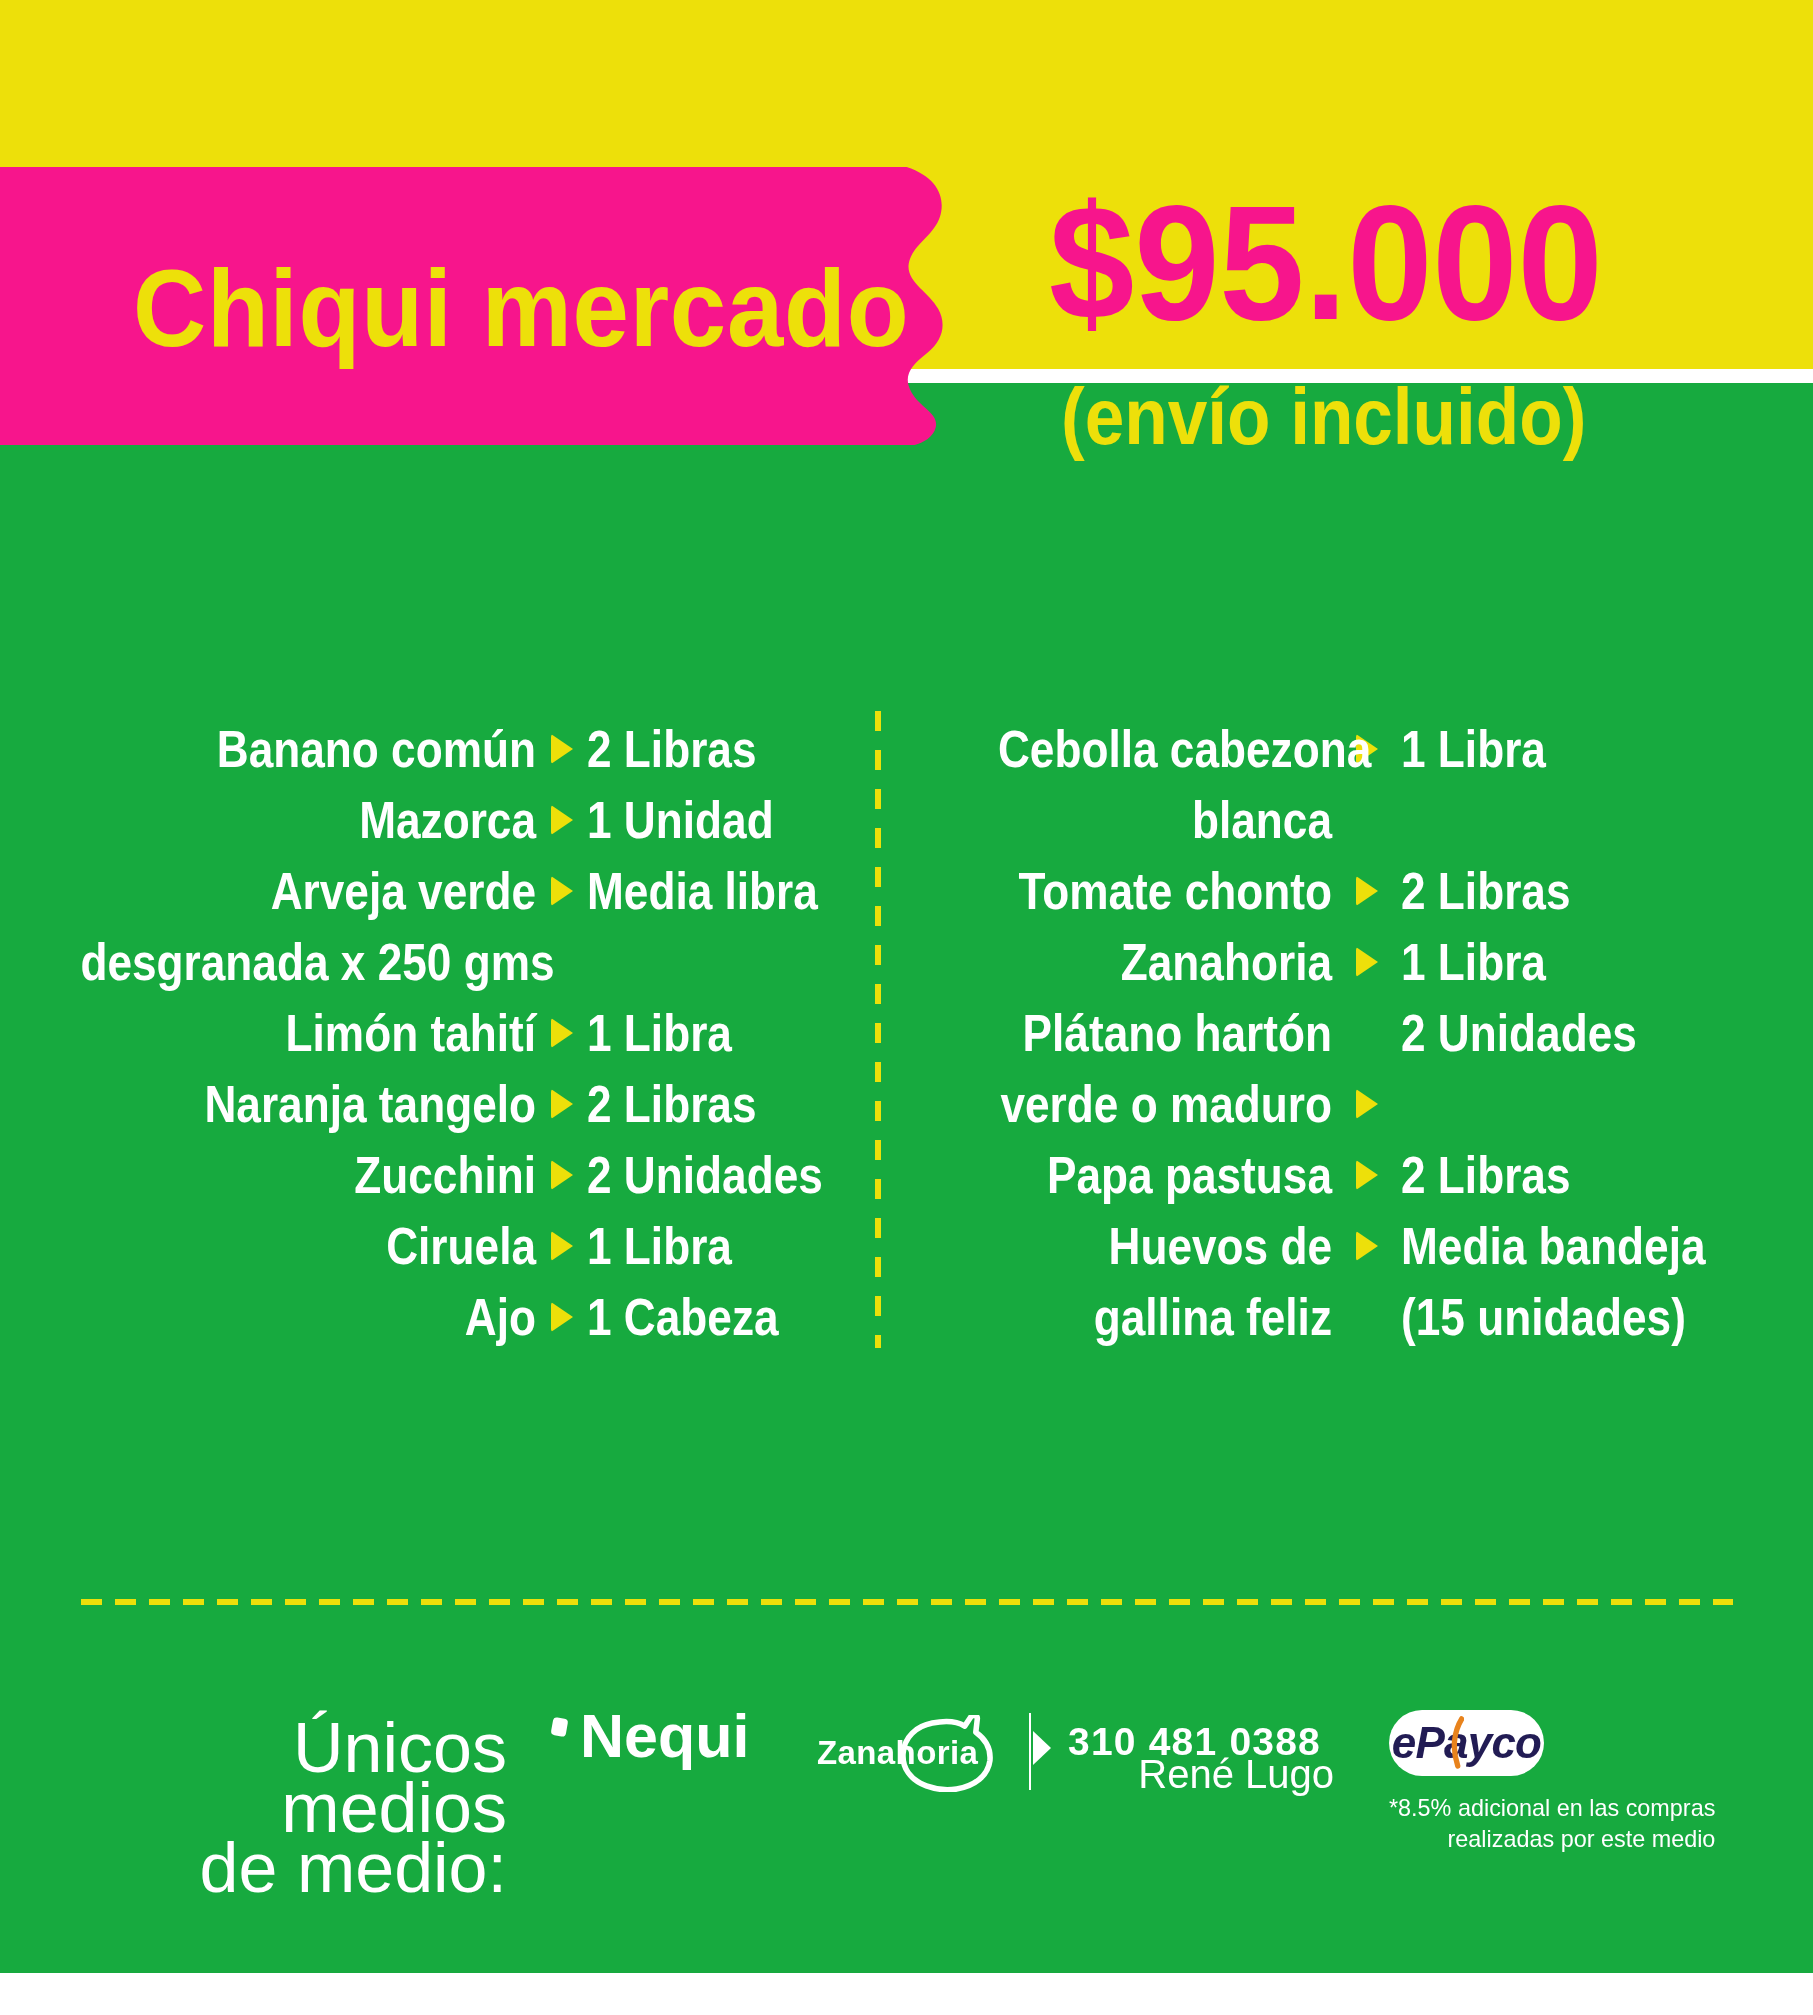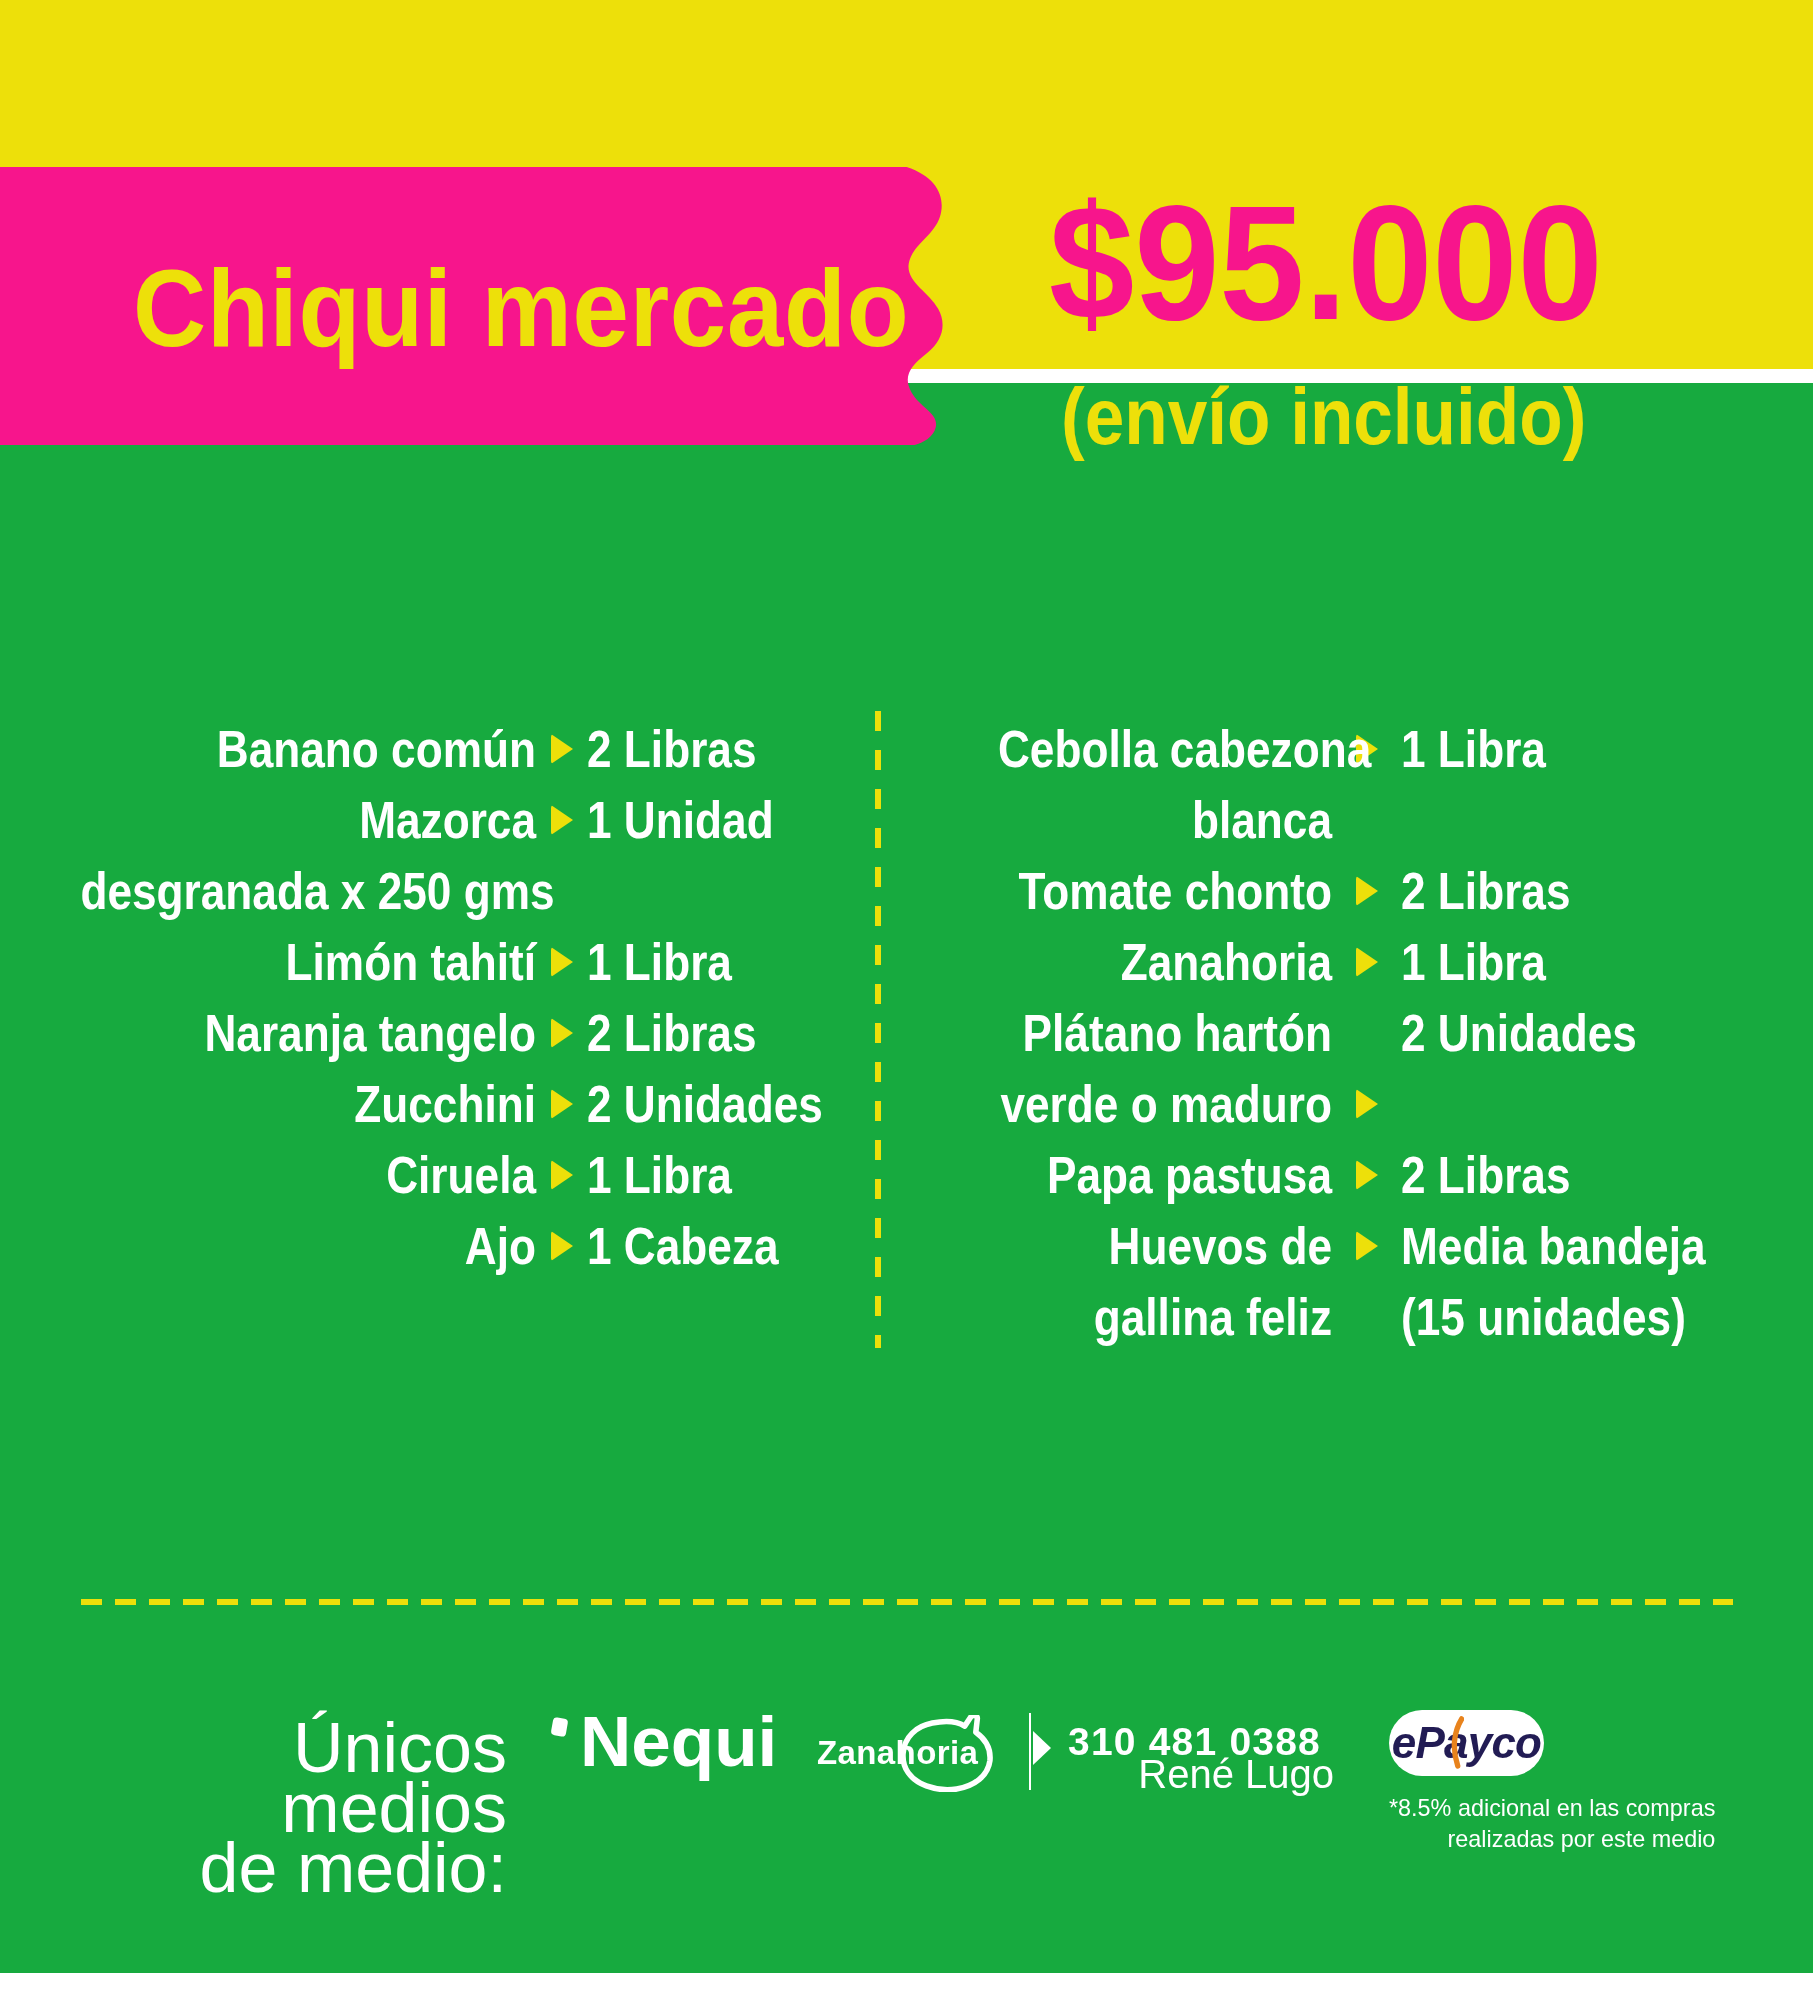--- a/index.html
+++ b/index.html
@@ -42,21 +42,21 @@
   .divider-v{left:875px;top:711px;width:5.6px;height:637px;
     background:repeating-linear-gradient(to bottom,var(--yellow) 0 20px,transparent 20px 39px);}
   .divider-h{left:81px;top:1599px;width:1652px;height:6px;
     background:repeating-linear-gradient(to right,var(--yellow) 0 21px,transparent 21px 34px);}
   
   .pay-label{left:56px;top:1718px;width:451px;text-align:right;color:var(--white);
     font-size:70px;line-height:60px;font-weight:500;}
   .nequi{left:551px;top:1706px;color:var(--white);}
   .nequi-tick{position:absolute;left:0.8px;top:12px;width:15.3px;height:17.7px;background:var(--white);
     border-radius:4px;transform:rotate(10deg);}
-  .nequi-text{display:inline-block;margin-left:29px;font-size:71px;font-weight:bold;line-height:1;}
+  .nequi-text{display:inline-block;margin-left:29px;font-size:61px;font-weight:bold;line-height:1;}
   .daviplata{left:817px;top:1715px;width:210px;height:81px;color:var(--white);}
   .daviplata-pig{position:absolute;left:79px;top:0;width:101px;height:77px;}
   .daviplata-pig path{fill:none;stroke:var(--white);stroke-width:5.5;stroke-linejoin:round;stroke-linecap:round;}
   .daviplata-text{position:absolute;left:0;top:20.6px;font-size:33px;font-weight:600;line-height:1;letter-spacing:0.4px;}
   .pay-divider{left:1029px;top:1713px;width:2.4px;height:77px;background:var(--white);}
   .pay-chevron{left:1033px;top:1731px;width:0;height:0;border-top:17px solid transparent;
     border-bottom:17px solid transparent;border-left:18.5px solid var(--white);}
   .phone{left:1068px;top:1709px;font-size:39px;font-weight:600;color:var(--white);letter-spacing:1.2px;white-space:nowrap;margin-top:11px;}
   .contact{left:1068px;top:1752px;width:266px;text-align:right;font-size:40px;font-weight:400;color:var(--white);}
   .epayco{left:1389px;top:1710px;width:155px;height:66px;background:var(--white);border-radius:33px;
@@ -96,20 +96,27 @@
     <span class="prod-qty">2 Libras</span>
   </div>
   <div class="prod-row">
     <span class="prod-name">Mazorca</span>
     <span class="arrow-cell">
         <span class="arrow"></span>
       </span>
     <span class="prod-qty">1 Unidad</span>
   </div>
   <div class="prod-row">
+    <span class="prod-name">Arveja verde</span>
+    <span class="arrow-cell">
+        <span class="arrow"></span>
+      </span>
+    <span class="prod-qty">Media libra</span>
+  </div>
+  <div class="prod-row">
     <span class="prod-name">desgranada x 250 gms</span>
     <span class="arrow-cell"></span>
     <span class="prod-qty"></span>
   </div>
   <div class="prod-row">
     <span class="prod-name">Limón tahití</span>
     <span class="arrow-cell">
         <span class="arrow"></span>
       </span>
     <span class="prod-qty">1 Libra</span>

